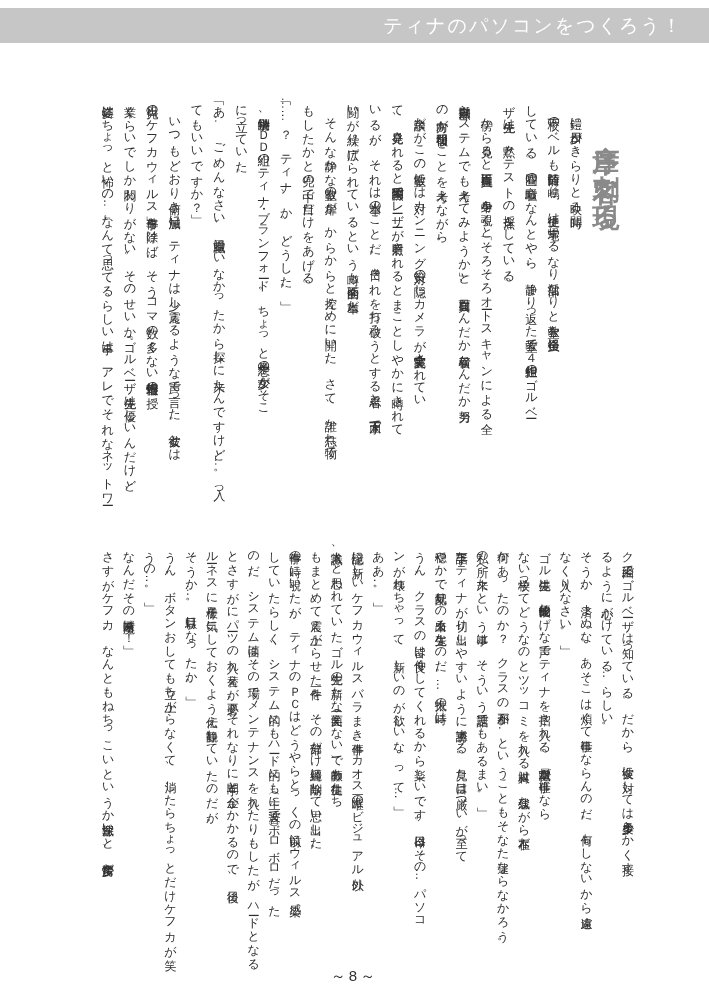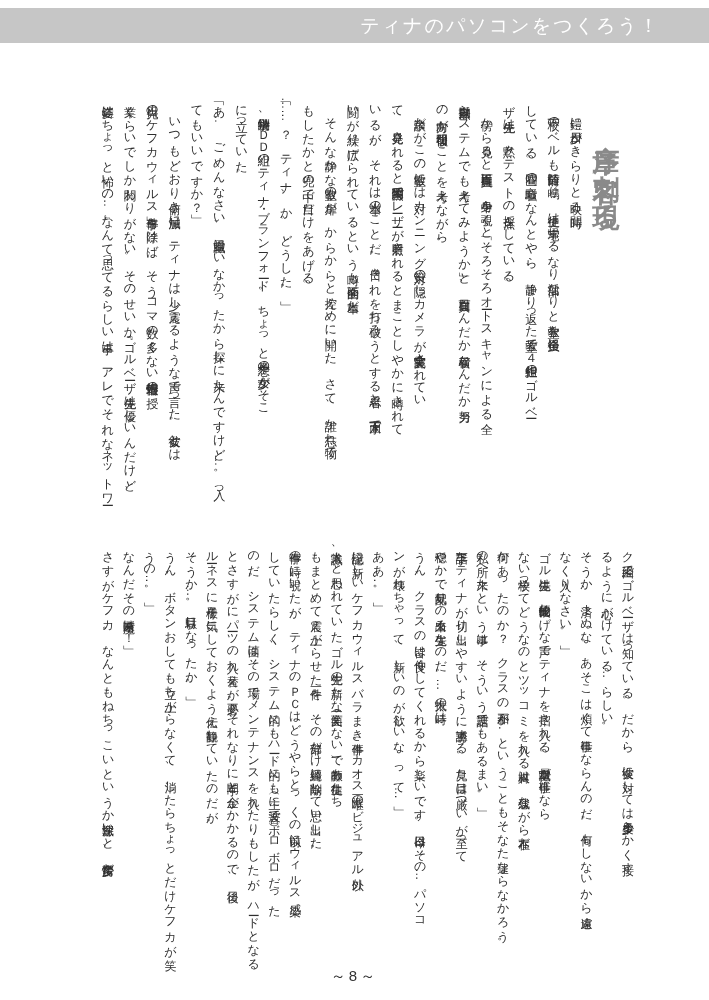--- a/index.html
+++ b/index.html
@@ -20,21 +20,21 @@
     top: 8px;
     left: 0;
     width: 100%;
     height: 35px;
     background: var(--header-bg, #c6c6c6);
   }
   .titlebar-text {
     display: block;
     line-height: 35px;
     text-align: right;
-    padding-right: 49px;
+    padding-right: 26px;
     color: var(--header-text, #ffffff);
     font-size: 19px;
     letter-spacing: 2px;
     font-weight: 400;
   }
   .vblock {
     position: absolute;
     writing-mode: vertical-rl;
     text-orientation: mixed;
   }

